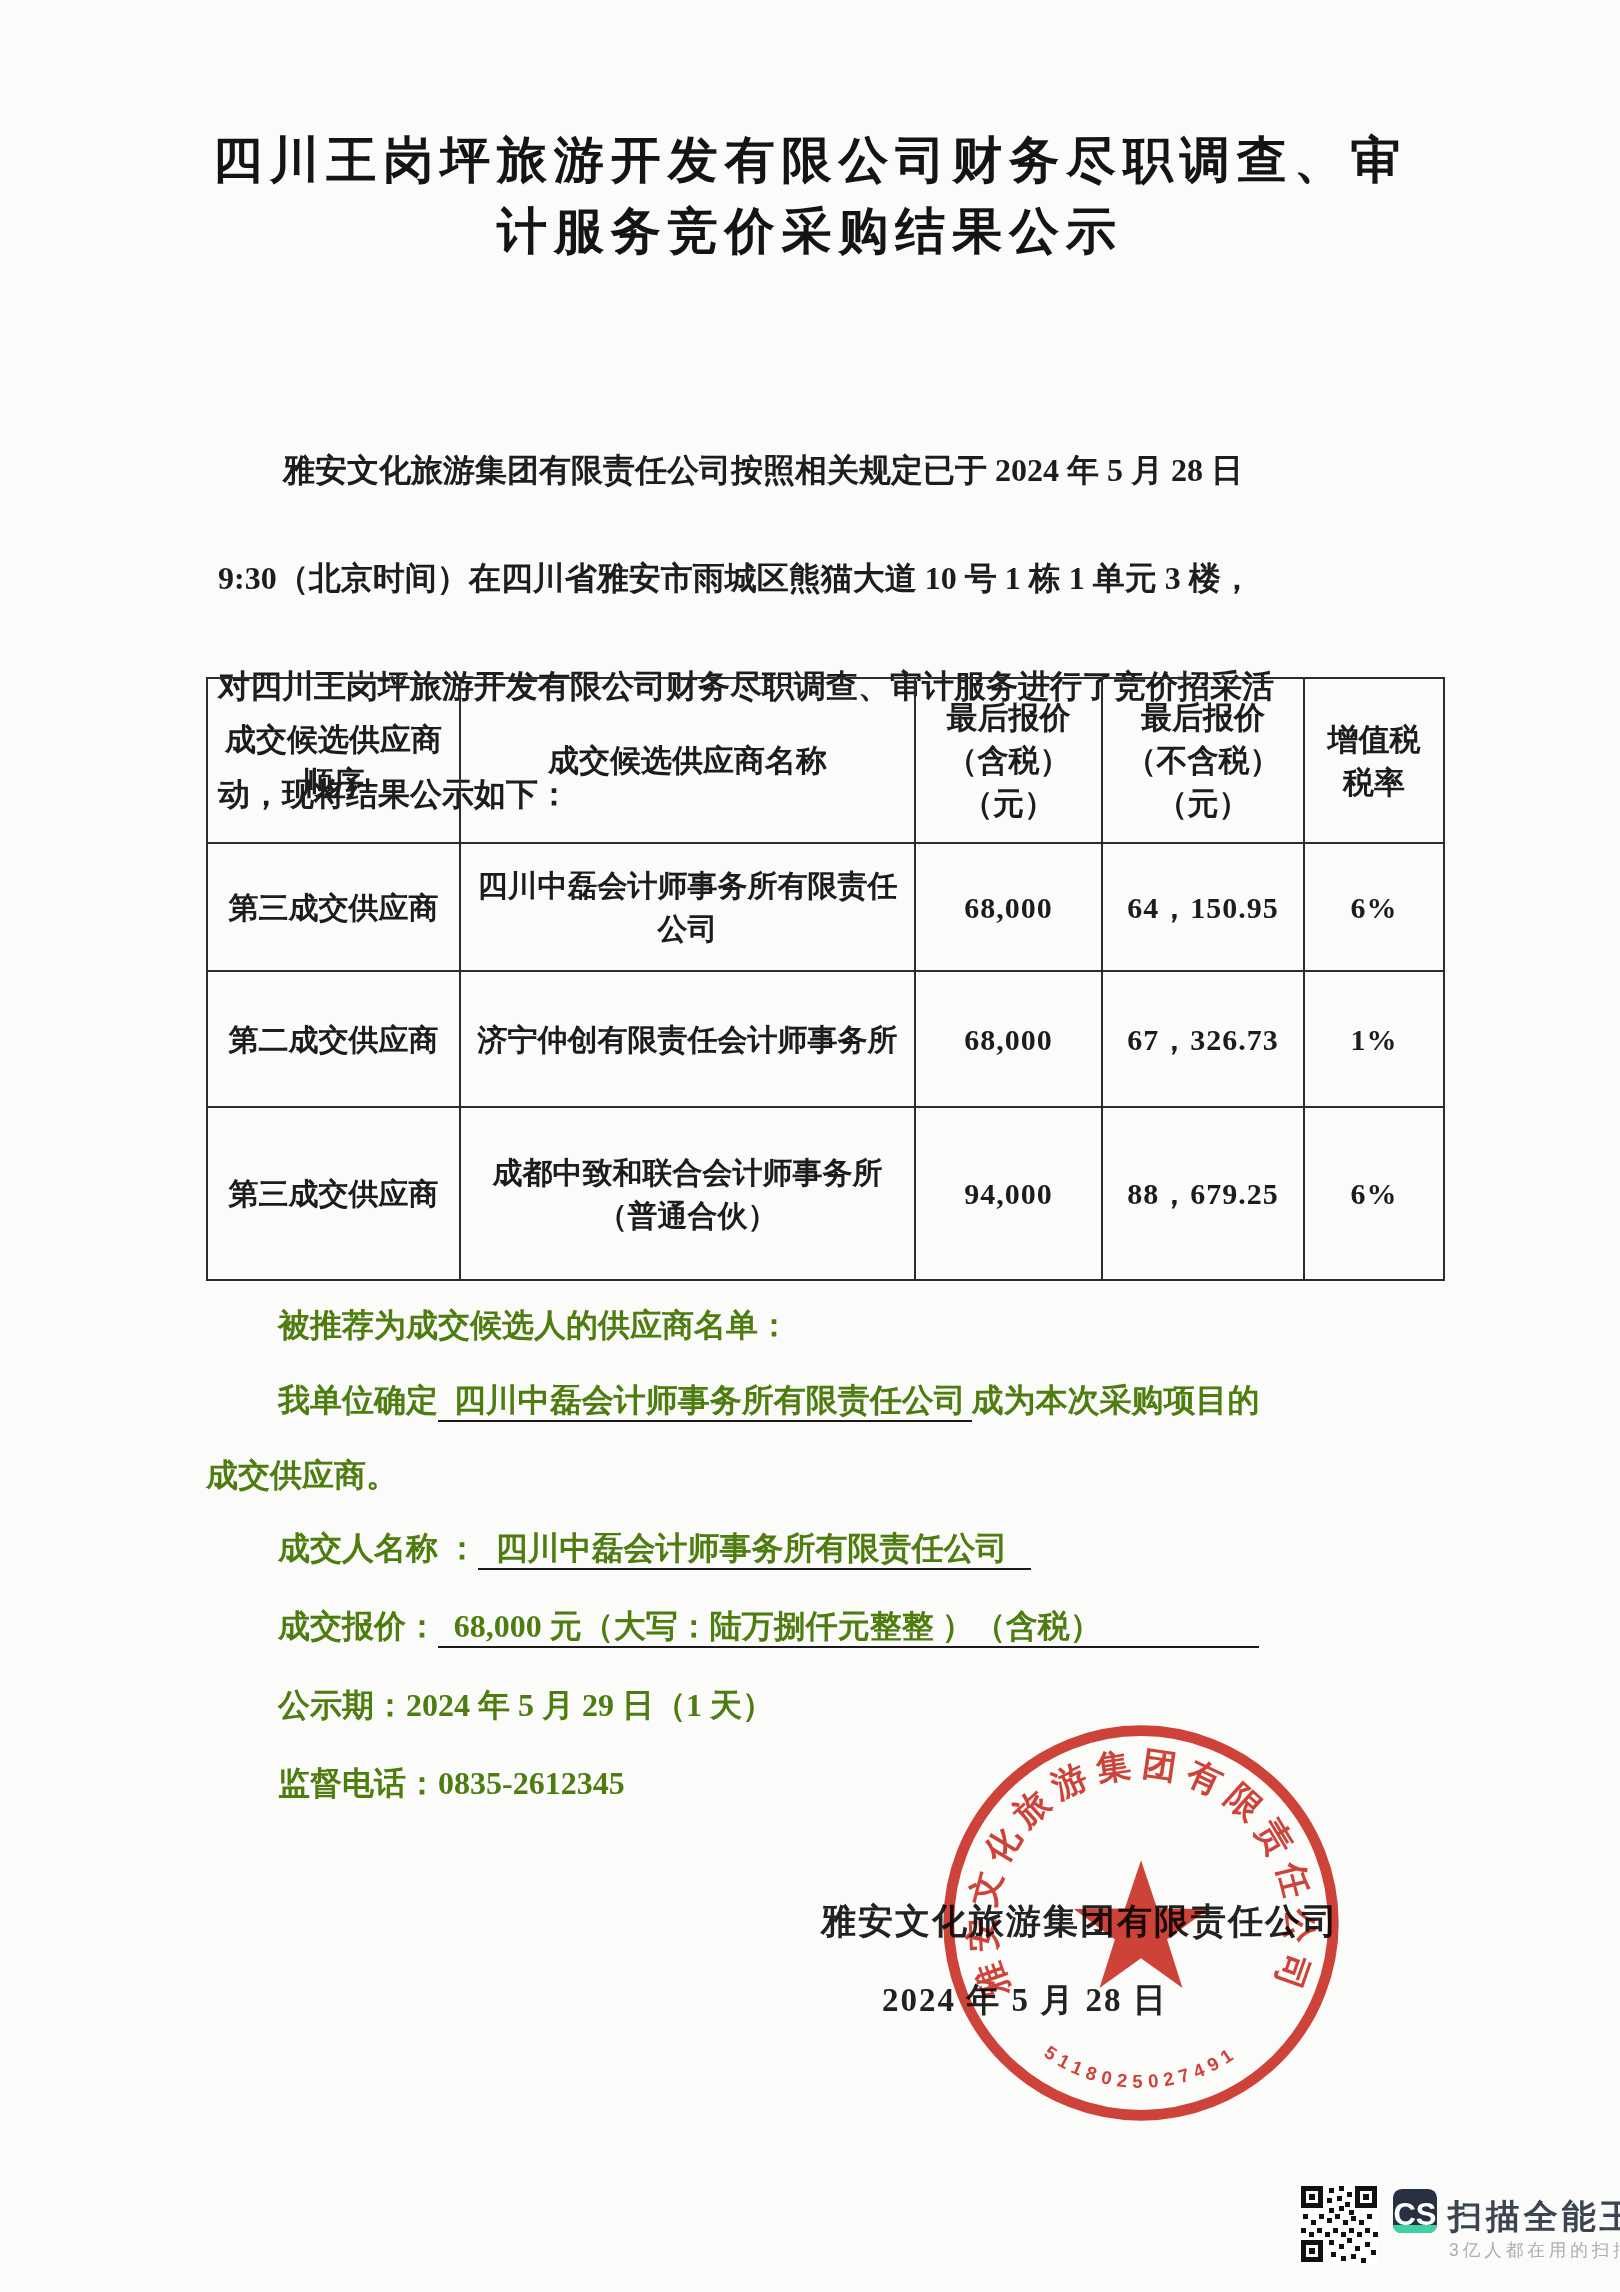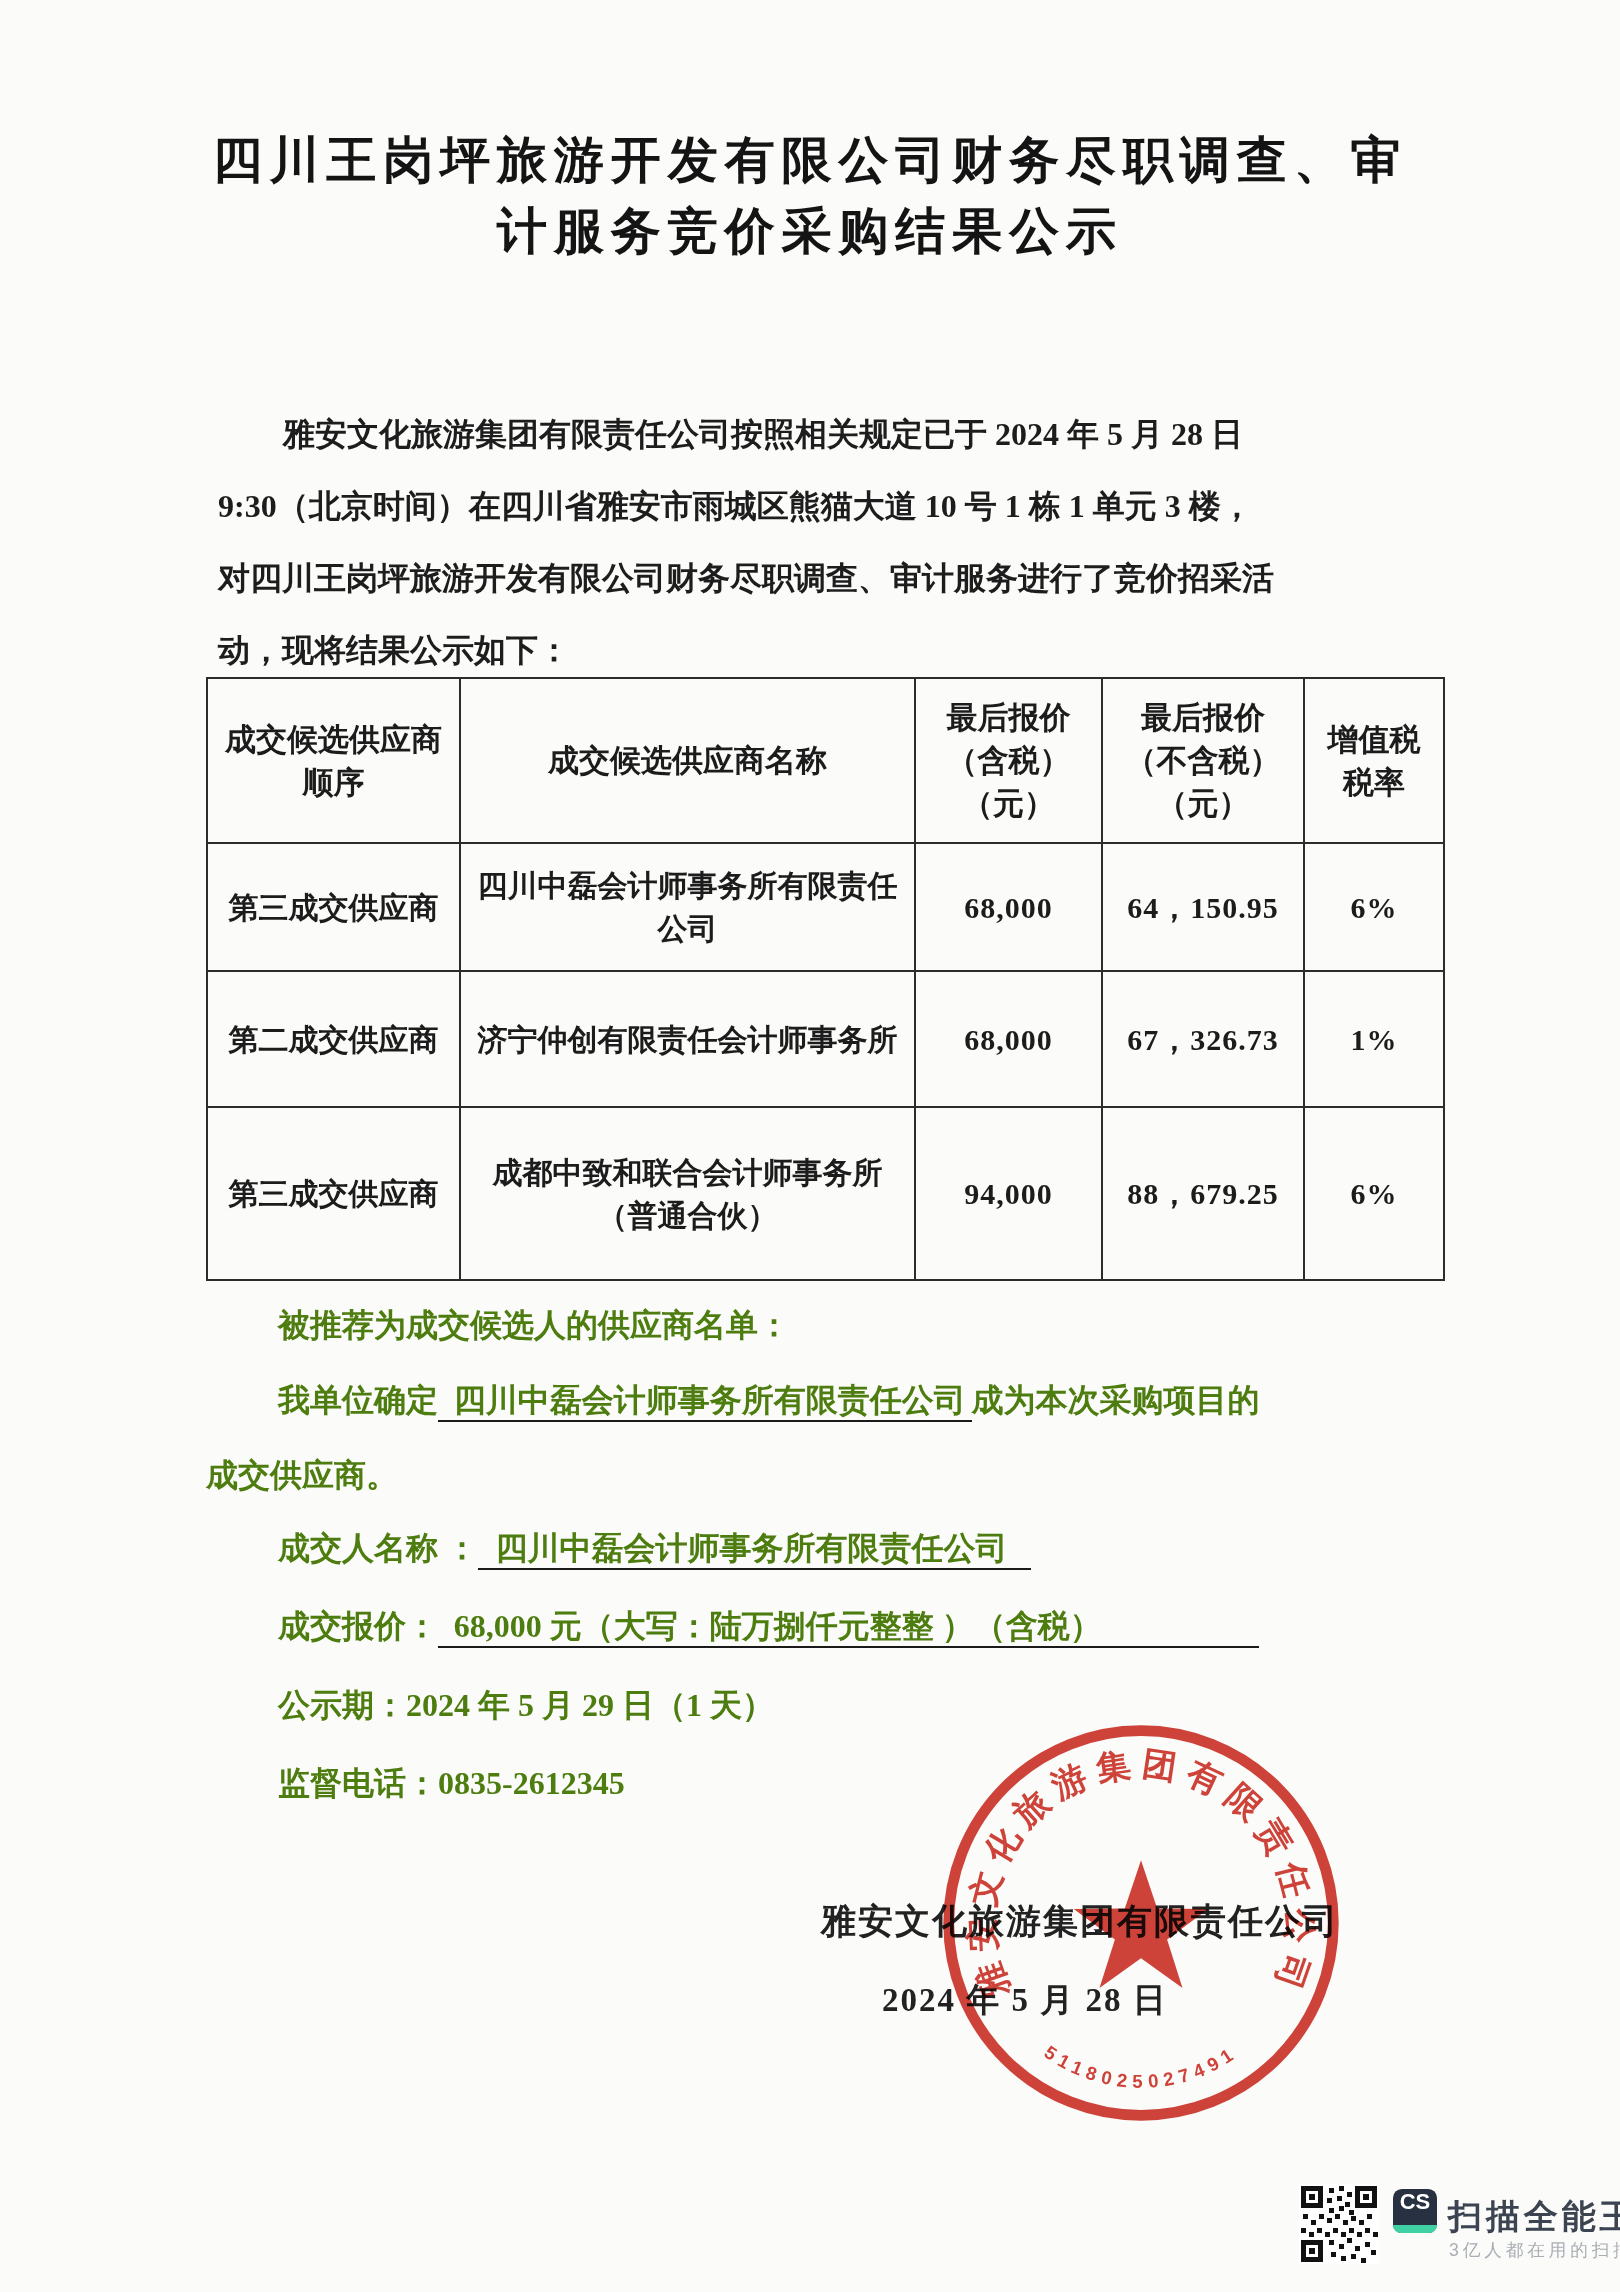--- a/index.html
+++ b/index.html
@@ -17,21 +17,21 @@
   .doc-title {
     left:0; top:125px; width:1620px;
     text-align:center;
     font-size:50px; font-weight:800;
     letter-spacing:6.9px; line-height:71px;
     color:#141414;
   }
 
   
   .intro { left:218px; top:412px; width:1210px; font-size:32px; font-weight:600; color:#1d1d1d; }
-  .intro .line { height:72px; line-height:45px; white-space:nowrap; }
+  .intro .line { height:72px; line-height:45px; white-space:nowrap;margin-top:36px; }
   .intro .line.indent { padding-left:65px; }
 
   
   .result-table-wrap { left:206px; top:677px; }
   table.result { border-collapse:collapse; table-layout:fixed; background:transparent; }
   table.result th, table.result td {
     border:2px solid #2c2c2c;
     text-align:center; vertical-align:middle;
     font-weight:600; color:#1c1c1c;
     padding:3.9px 9.8px;
@@ -60,23 +60,23 @@
   .sig-date    { left:882px; top:1978px; font-size:33px; font-weight:600; letter-spacing:2px; color:#222; }
 
   
   .seal { left:933px; top:1715px; width:416px; height:416px; mix-blend-mode:multiply; opacity:.93; }
 
   
   .wm-qr   { left:1299px; top:2184px; width:80px; height:80px; }
   .wm-logo {
     left:1393px; top:2189px; width:44px; height:44px;
     background:#273142; border-radius:8.8px; position:absolute;
-    display:flex; align-items:flex-start; justify-content:center;
+    display:flex; align-items:flex-end; justify-content:center;
     font-family:"Liberation Sans","DejaVu Sans",sans-serif;
-    color:#ffffff; font-weight:700; font-size:22px; letter-spacing:0;
+    color:#ffffff; font-weight:700; font-size:31px; letter-spacing:0;
   }
   .wm-logo::after {
     content:""; position:absolute; left:0; bottom:0; width:44px; height:7.8px;
     background:#3fd0a3; border-radius:0 0 8.8px 8.8px;
   }
   .wm-title {
     left:1448px; top:2194px; font-family:"Liberation Sans","DejaVu Sans",sans-serif;
     font-size:34px; font-weight:700; color:#3b4450; letter-spacing:3.9px; white-space:nowrap;
   }
   .wm-sub {

